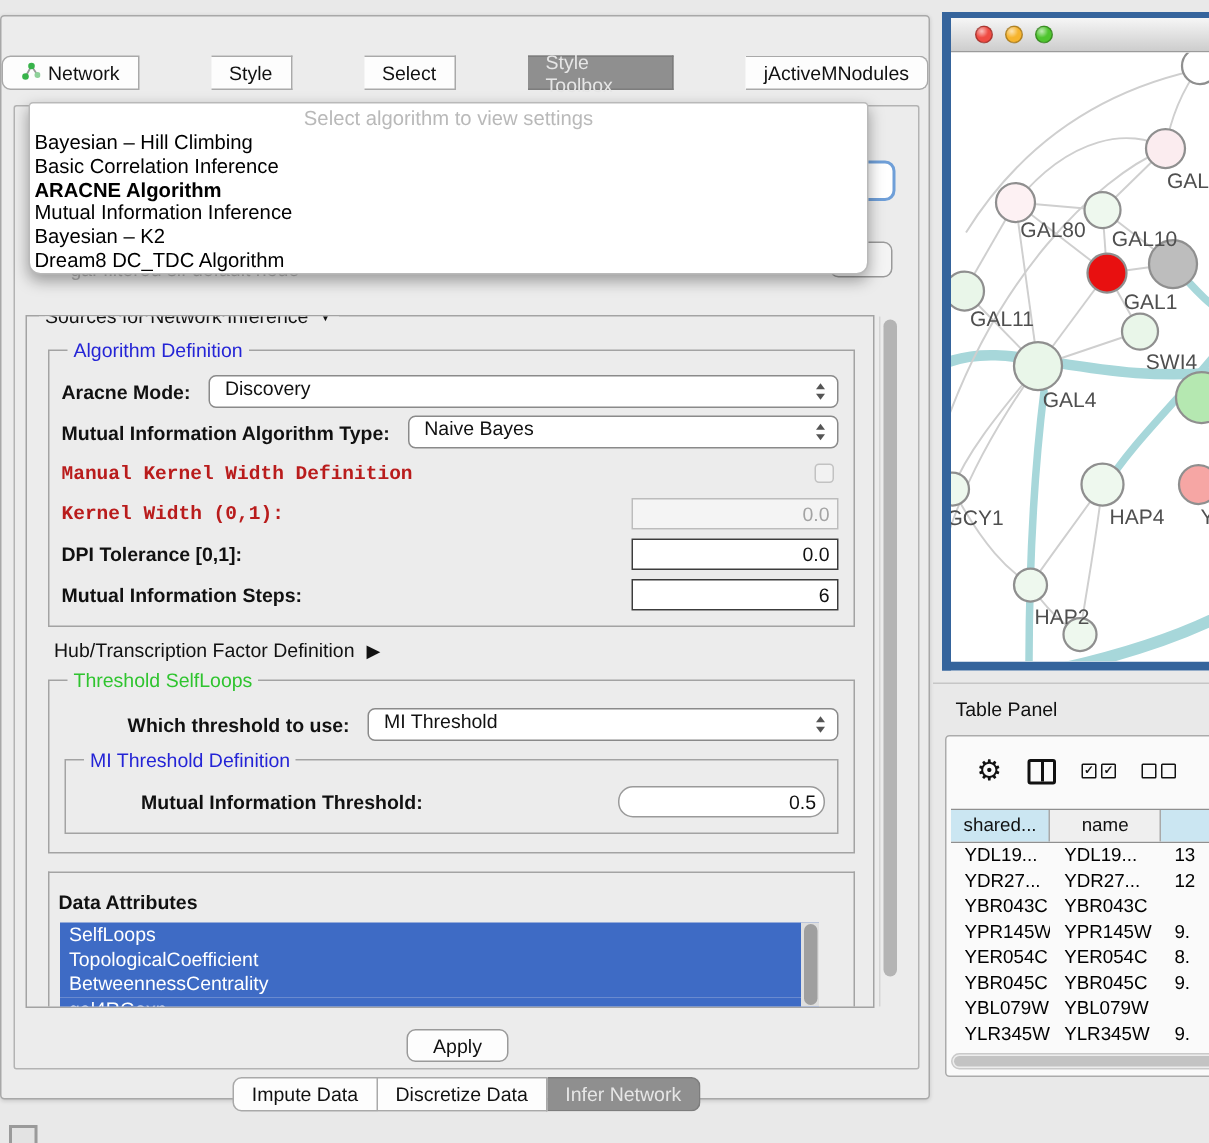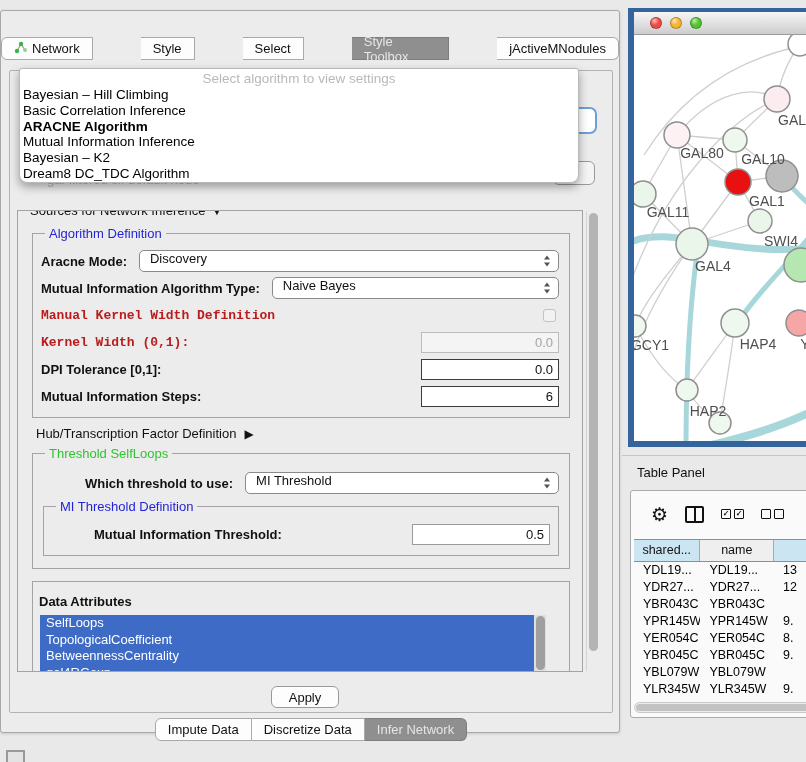--- a/index.html
+++ b/index.html
@@ -239,21 +239,21 @@
             <span class="spin">
                 <i class="up"></i>
                 <i class="dn"></i>
               </span>
           </span>
         </div>
         <div class="grp grp-mi">
           <span class="legend blue">MI Threshold Definition</span>
           <div class="row" style="margin-bottom:0;">
             <span class="lbl">Mutual Information Threshold:</span>
-            <span class="field" style="border-width:1px;border-color:#9a9a9a;">0.5</span>
+            <span class="field" style="border-width:1px;border-color:#9a9a9a;border-radius:10px;">0.5</span>
           </div>
         </div>
       </div>
 
       <div class="grp-src">
         <span class="legend" style="left:8px;">
           <span class="src-title-row">
             <span>Sources for Network Inference</span>
             <span class="tri-down">▼</span>
           </span>

